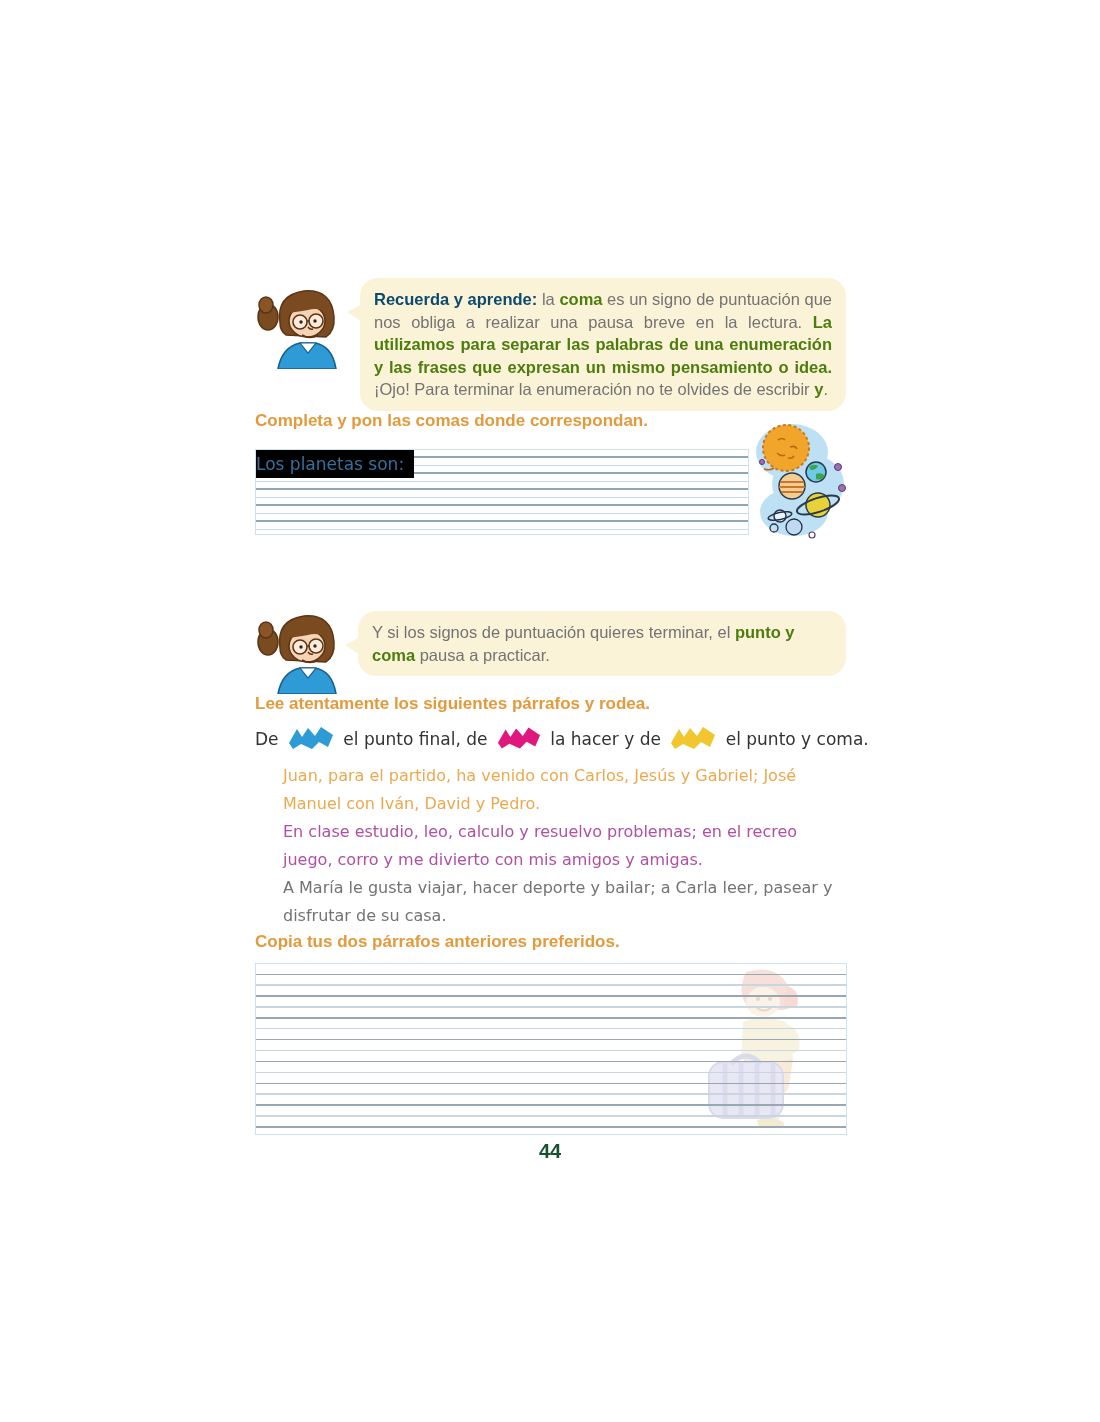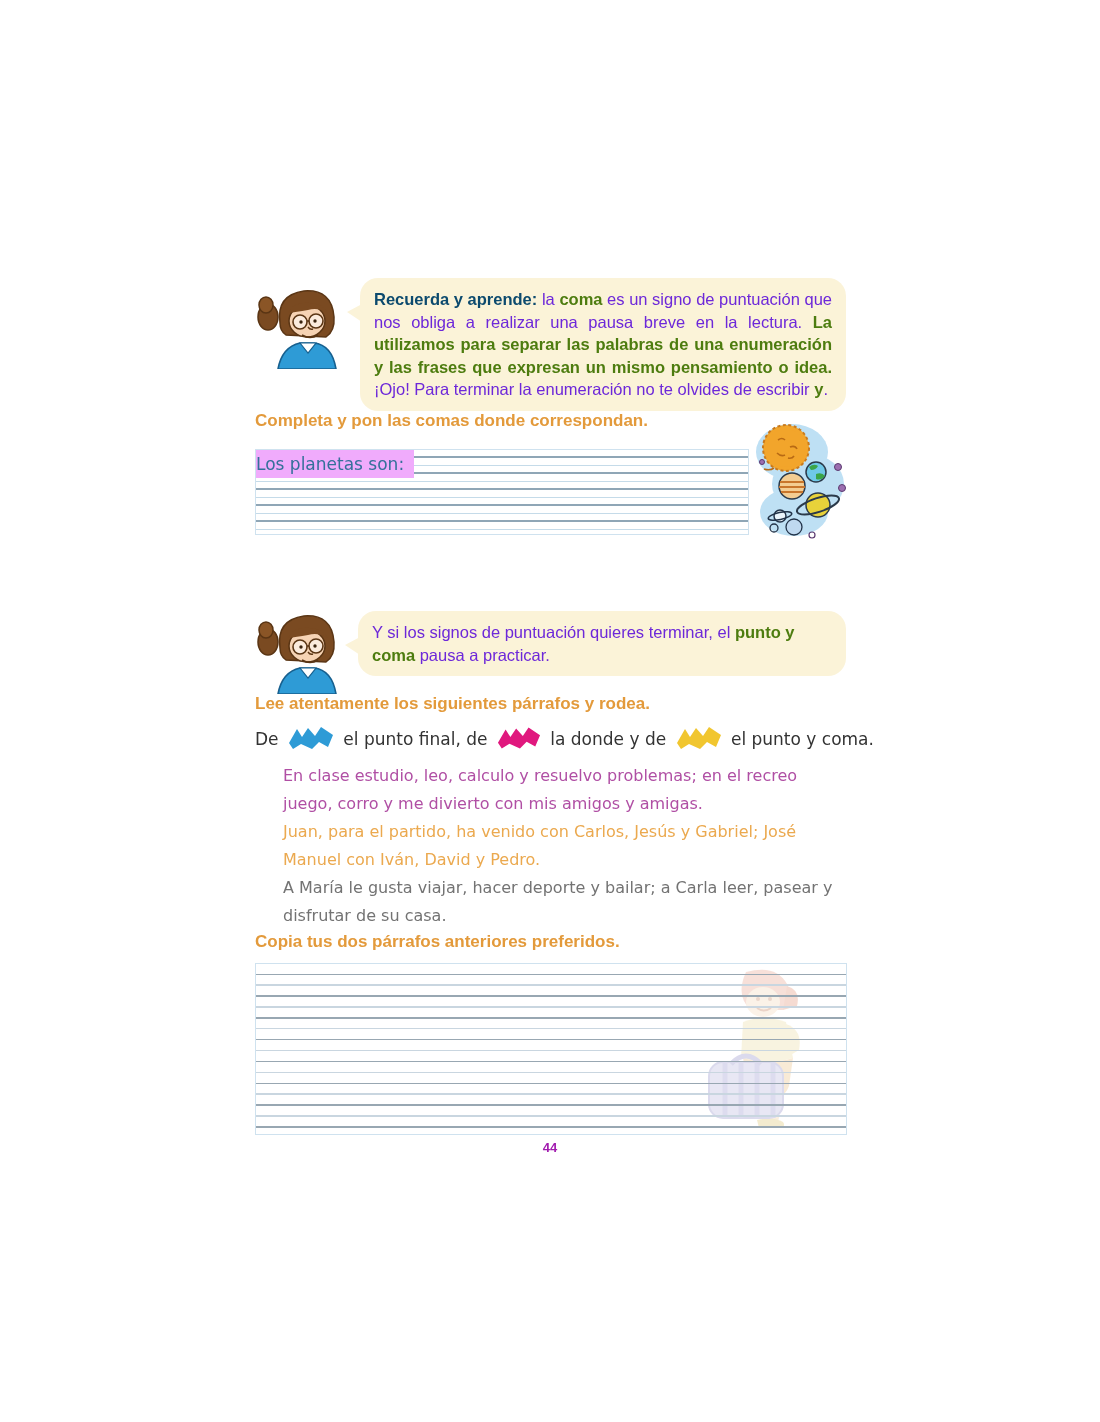--- a/index.html
+++ b/index.html
@@ -11,21 +11,21 @@
   .bubble{
     position:absolute;background:#FBF3D8;border-radius:18px;
     font-size:16.5px;line-height:22.5px;color:#55565A;padding:10px 14px;
     text-align:justify;
   }
   .bubble .tail{
     position:absolute;left:-13px;top:26px;width:0;height:0;
     border-top:8px solid transparent;border-bottom:10px solid transparent;
     border-right:15px solid #FBF3D8;
   }
-  .seg-plain{color:#6d28d9;}
+  .seg-plain{color:#737373;}
   .seg-orange{color:#0c4a6e;font-weight:bold;}
   .seg-blue{color:#4d7c0f;font-weight:bold;}
   
   .heading{
     position:absolute;left:255px;font-size:17px;font-weight:bold;color:#E39A3B;
   }
   
   .hand{font-family:"DejaVu Sans",sans-serif;}
   .label-blue{color:#34709A;}
   
@@ -42,41 +42,41 @@
   }
   .rules-wide{
     position:absolute;inset:0;
     background-image:repeating-linear-gradient(to bottom,
       transparent 0px,transparent 9.6px,
       #98A7B2 9.6px,#98A7B2 11px,
       transparent 11px,transparent 20.4px,
       #C9D6E0 20.4px,#C9D6E0 21.8px);
   }
   .write-label{
-    position:absolute;left:0;top:0;background:#f0abfc;
+    position:absolute;left:0;top:0;background:#000000;
     font-size:17px;padding:4px 10px 4px 0;white-space:nowrap;z-index:3;
   }
   
   .para{
     margin:0;font-family:"DejaVu Sans",sans-serif;font-size:16px;line-height:28px;
   }
   .para-purple{color:#B04FA4;}
   .para-orange{color:#EBA94F;}
   .para-green{color:#737373;}
   
   .instruction{
     position:absolute;left:255px;font-family:"DejaVu Sans",sans-serif;
     font-size:17px;color:#333333;
   }
   .scribble{display:inline-block;vertical-align:-5px;margin:0 4px;}
   
   .avatar{position:absolute;}
   .page-number{
     position:absolute;left:0;right:0;top:1140px;text-align:center;
-    font-size:13px;font-weight:bold;color:#a21caf;
+    font-size:20px;font-weight:bold;color:#14532d;
   }
   .watermark{position:absolute;opacity:0.5;z-index:1;}
   .rules-overlay{z-index:2;}
 </style>
 </head>
 <body>
 
 <div class="page">
 
   <div class="avatar" style="left:252px;top:283px;">
@@ -171,28 +171,28 @@
     <span class="seg-plain">Y si los signos de puntuación quieres terminar, el </span><span class="seg-blue">punto y coma</span><span class="seg-plain"> pausa a practicar.</span>
   </div>
 
   <div class="heading" style="top:694px;">Lee atentamente los siguientes párrafos y rodea.</div>
 
   <div class="instruction" style="top:726px;">
     <span>De </span><span class="scribble"><svg width="46" height="24" viewBox="0 0 46 24">
           <path d="M1 17 L9 3 L14 11 L20 2 L27 10 L33 1 L45 9 L40 21 L31 16 L24 23 L13 18 L5 23 Z" fill="#2E9BD6"></path>
         </svg></span><span> el punto final, de </span><span class="scribble"><svg width="44" height="24" viewBox="0 0 46 24">
           <path d="M1 17 L9 3 L14 11 L20 2 L27 10 L33 1 L45 9 L40 21 L31 16 L24 23 L13 18 L5 23 Z" fill="#E0187E"></path>
-        </svg></span><span> la donde y de </span><span class="scribble"><svg width="46" height="24" viewBox="0 0 46 24">
+        </svg></span><span> la hacer y de </span><span class="scribble"><svg width="46" height="24" viewBox="0 0 46 24">
           <path d="M1 17 L9 3 L14 11 L20 2 L27 10 L33 1 L45 9 L40 21 L31 16 L24 23 L13 18 L5 23 Z" fill="#F1C62F"></path>
         </svg></span><span> el punto y coma.</span>
   </div>
 
   <div style="position:absolute;left:283px;top:762px;width:556px;">
+    <p class="para para-orange">Juan, para el partido, ha venido con Carlos, Jesús y Gabriel; José Manuel con Iván, David y Pedro.</p>
     <p class="para para-purple">En clase estudio, leo, calculo y resuelvo problemas; en el recreo juego, corro y me divierto con mis amigos y amigas.</p>
-    <p class="para para-orange">Juan, para el partido, ha venido con Carlos, Jesús y Gabriel; José Manuel con Iván, David y Pedro.</p>
     <p class="para para-green">A María le gusta viajar, hacer deporte y bailar; a Carla leer, pasear y disfrutar de su casa.</p>
   </div>
 
   <div class="heading" style="top:932px;">Copia tus dos párrafos anteriores preferidos.</div>
 
   <div class="write-box" style="left:255px;top:963px;width:590px;height:170px;">
     <div class="watermark" style="left:435px;top:2px;">
       <svg width="150" height="164" viewBox="0 0 150 164">
         <path d="M55 6 Q85 -2 96 18 Q104 34 92 44 L60 44 Q44 30 55 6 Z" fill="#F0C3B4"></path>
         <path d="M96 20 Q110 24 106 40 L92 44 Z" fill="#EDB9A6"></path>

